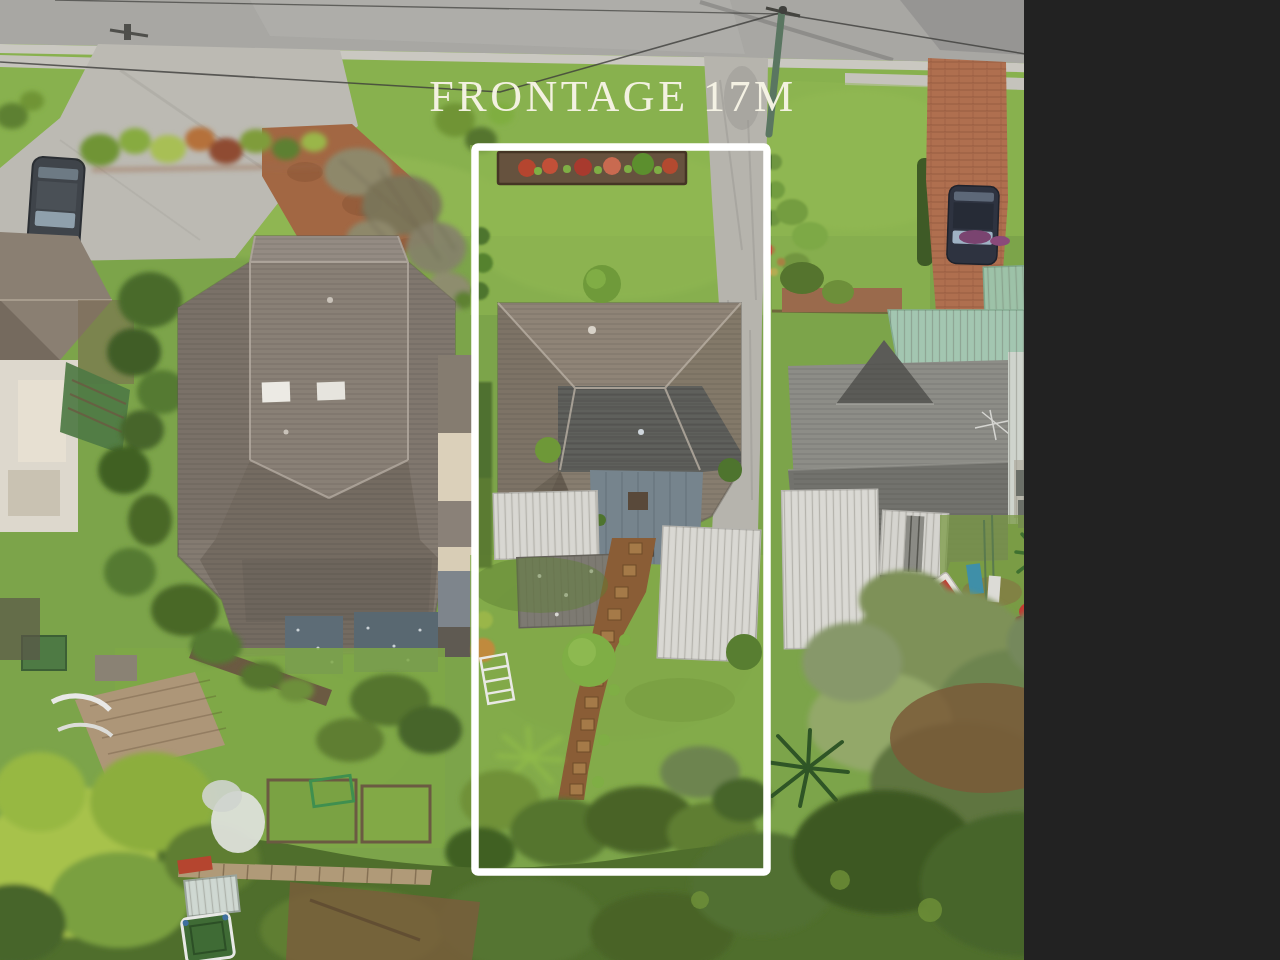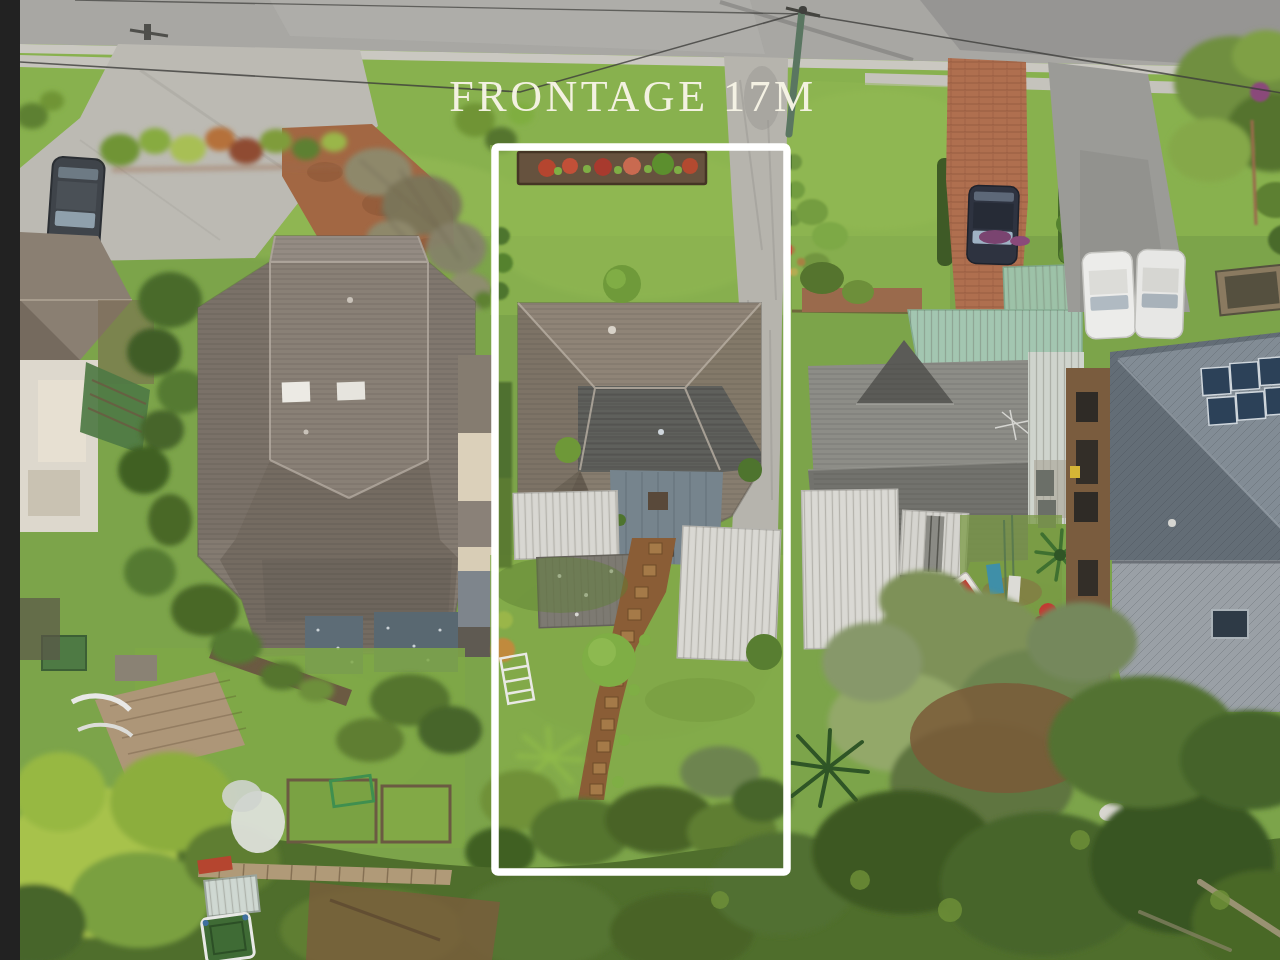--- a/index.html
+++ b/index.html
@@ -1,17 +1,17 @@
 <!DOCTYPE html>
 <html><head>
 <meta charset="utf-8">
 <style>
   html,body{margin:0;padding:0;background:#222;}
-  .stage{position:relative;width:1260px;height:960px;overflow:hidden;
-         font-family:"Liberation Sans",sans-serif;margin-left:20px;}
+  .stage{position:relative;width:1024px;height:960px;overflow:hidden;
+         font-family:"Liberation Sans",sans-serif;}
   svg{display:block}
   .frontage-text{font-family:"Liberation Serif","DejaVu Serif",serif;
                  font-size:44px;letter-spacing:3.5px;font-weight:400;}
 </style>
 </head>
 <body>
 
 <div class="stage">
 <svg viewBox="0 0 1280 960" width="1280" height="960" xmlns="http://www.w3.org/2000/svg">
 <defs>

